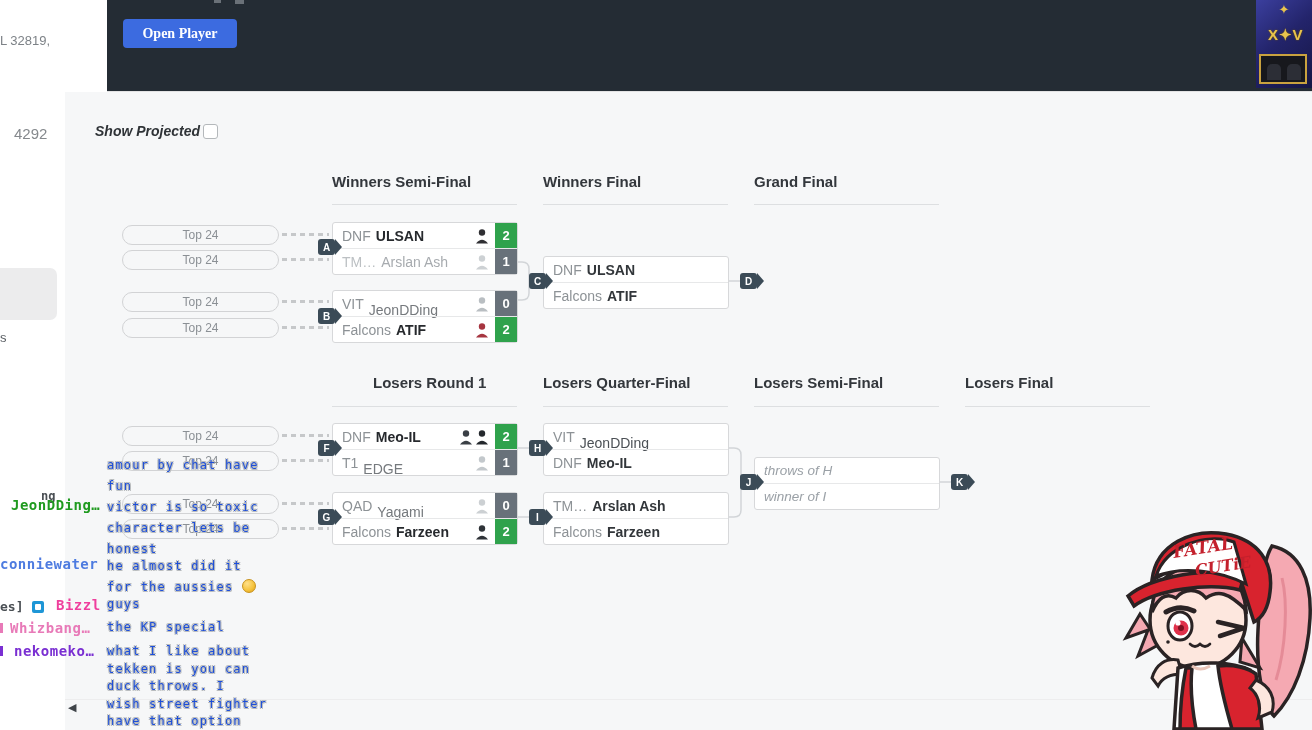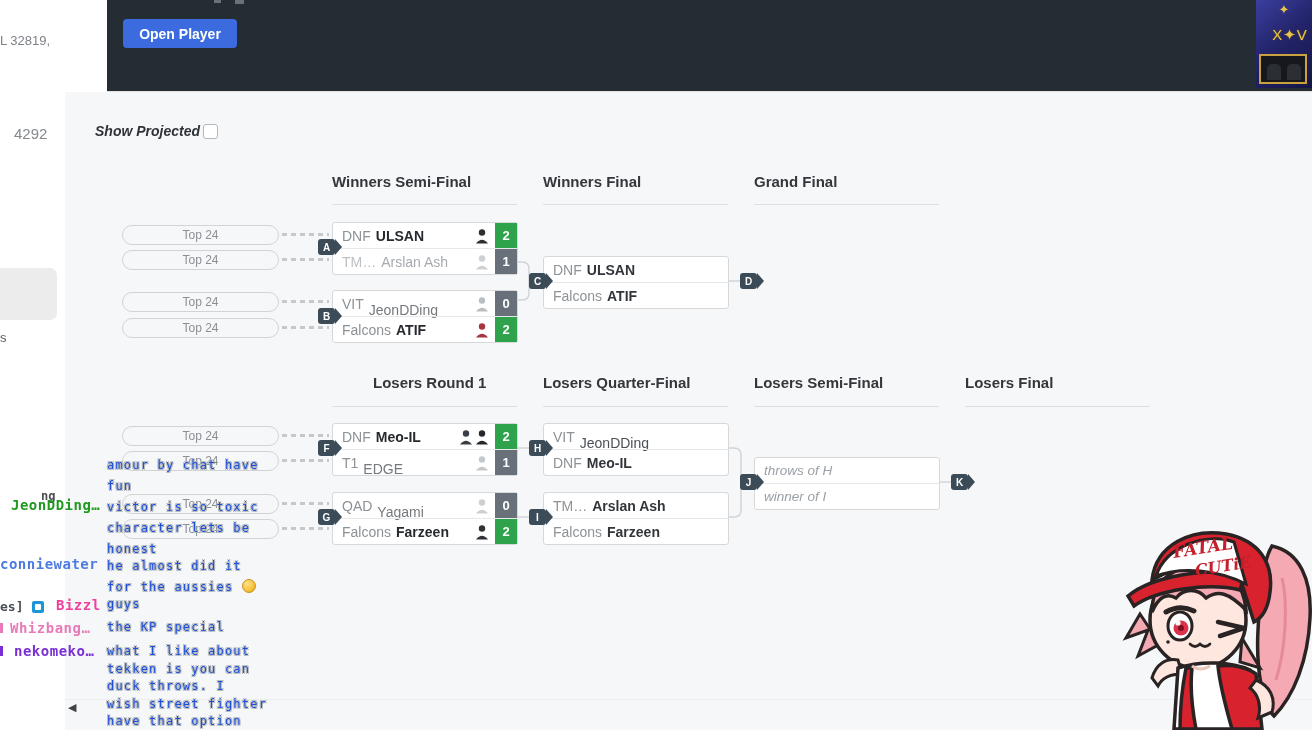--- a/index.html
+++ b/index.html
@@ -3,27 +3,27 @@
 <meta charset="utf-8">
 <style>
   html,body{margin:0;padding:0;background:#fff;}
   #screen{position:relative;width:1312px;height:730px;overflow:hidden;background:#fff;
           font-family:"Liberation Sans",sans-serif;}
   .abs{position:absolute;}
 
   
   .top-header{left:107px;top:0;width:1205px;height:91px;background:#242c34;border-bottom:1px solid #e3e3e4;}
   .open-player{left:123px;top:19px;width:114px;height:29px;background:#3c6be0;border:none;border-radius:4px;
-               color:#fff;font-weight:bold;font-size:14px;font-family:Liberation Sans, sans-serif;cursor:pointer;}
+               color:#fff;font-weight:bold;font-size:14px;font-family:Liberation Serif, serif;cursor:pointer;}
   .sliver{background:#9aa0a6;opacity:.6;}
 
   
   .thumb{left:1256px;top:0;width:56px;height:88px;background:linear-gradient(140deg,#3b3f9e 0%,#23246b 45%,#151644 100%);}
   .thumb .star{position:absolute;left:0;right:0;top:2px;text-align:center;color:#e8c34d;font-size:13px;}
-  .thumb .xv{position:absolute;left:0;right:0;top:26px;text-align:center;color:#e8c34d;font-weight:normal;
+  .thumb .xv{position:absolute;left:0;right:0;top:26px;text-align:left;color:#e8c34d;font-weight:bold;
              font-size:15px;letter-spacing:1px;text-shadow:0 0 2px #7a5c00;margin-left:12px;}
   .thumb .photo{position:absolute;left:3px;top:54px;width:48px;height:30px;background:#17181d;border:2px solid #c9a23f;box-sizing:border-box;}
   .thumb .sil{position:absolute;bottom:2px;width:14px;height:16px;background:#2c2e36;border-radius:5px 5px 0 0;}
 
   
   .content-bg{left:65px;top:92px;width:1247px;height:638px;background:#f6f7f8;}
   .side-strip{left:0;top:0;width:65px;height:730px;background:#fff;}
   .side-num{color:#85898d;font-size:15px;}
   .side-frag{color:#7d8287;font-size:13px;}
   .side-sel{left:0;top:268px;width:57px;height:52px;background:#ececed;border-radius:0 7px 7px 0;}

